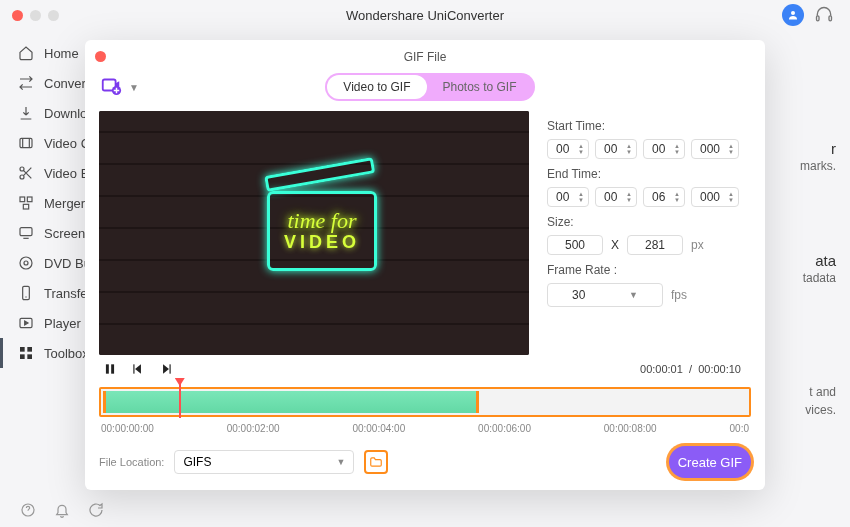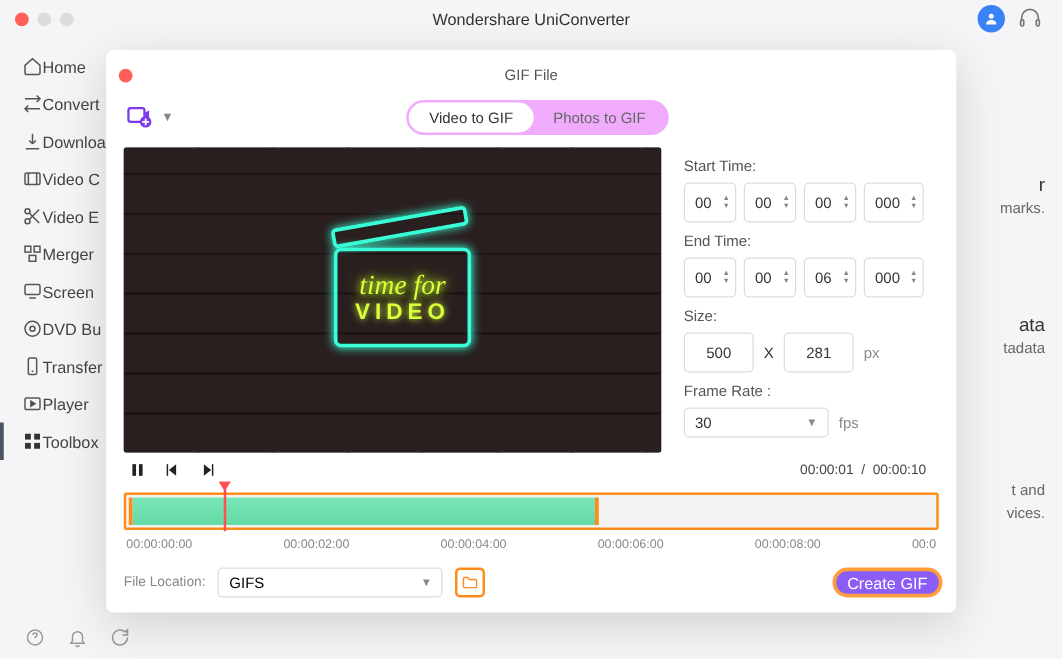--- a/index.html
+++ b/index.html
@@ -7,21 +7,21 @@
 .titlebar { height: 30px; display: flex; align-items: center; padding: 4px 12px; position: relative; }
 .traffic { display: flex; gap: 7px; }
 .traffic span { width: 11px; height: 11px; border-radius: 50%; background: #ddd; }
 .traffic span:first-child { background: #ff5f57; }
 .titlebar-title { position: absolute; left: 0; right: 0; text-align: center; font-size: 13px; color: #333; pointer-events:none;}
 .titlebar-right { position: absolute; right: 16px; display: flex; gap: 10px; align-items:center;}
 .avatar { width: 22px; height: 22px; border-radius: 50%; background: #3b82f6; color:#fff; display:flex; align-items:center; justify-content:center; font-size:12px;}
 .support-icon { width:20px; height:20px; color:#666; }
 .main { display:flex; height: calc(100% - 60px); }
 .sidebar { width: 160px; padding: 8px 0; }
-.side-item { display:flex; align-items:center; padding: 7px 18px; font-size: 13px; color:#444; cursor:pointer;}
+.side-item { display:flex; align-items:center; gap:10px; padding: 7px 18px; font-size: 13px; color:#444; cursor:pointer;}
 .side-item.active { border-left: 3px solid #4b5563; padding-left:15px; font-weight:500;}
 .side-icon { width:16px; height:16px; display:inline-flex; align-items:center; justify-content:center; color:#555;}
 .bottombar { position:absolute; bottom:0; left:0; height:34px; display:flex; align-items:center; gap:18px; padding:0 20px;}
 .bottombar span{ color:#888; font-size:14px;}
 .content { flex:1; padding: 8px 14px; position:relative;}
 .card-bg { position:absolute; right:14px; top:20px; width:200px; }
 .card-bg-text{ font-size:12px; color:#666; line-height:1.5; text-align:left;}
 .card-bg-title{ font-size:15px; color:#333; font-weight:500;}
 .modal { position:absolute; left:85px; top:40px; width:680px; height:450px; background:#fff; border-radius:6px; box-shadow: 0 10px 40px rgba(0,0,0,.15); display:flex; flex-direction:column; }
 .modal-header { height:40px; display:flex; align-items:center; position:relative;}
@@ -37,41 +37,41 @@
 .preview { width:430px; height:244px; background:#1a1a1a; border-radius:2px; position:relative; overflow:hidden; display:flex; align-items:center; justify-content:center;}
 .brick { position:absolute; inset:0; background: repeating-linear-gradient(0deg,#2a1f1f 0 30px,#1e1515 30px 32px), repeating-linear-gradient(90deg,transparent 0 58px,#1e1515 58px 60px);}
 .neon-sign{position:relative;text-align:center;padding-left:16px;}
 .clap{ width:110px; height:80px; border:3px solid #39ffd8; border-radius:6px; position:relative; margin:0 auto 4px; box-shadow:0 0 8px #39ffd8;}
 .clap-top{ position:absolute; top:-18px; left:-3px; width:110px; height:16px; border:3px solid #39ffd8; border-radius:4px; transform:rotate(-10deg); transform-origin:left bottom; box-shadow:0 0 8px #39ffd8;}
 .neon-text{ font-family: cursive; font-style:italic; color:#d7ff3a; text-shadow:0 0 6px #d7ff3a,0 0 12px #a8ff00; font-size:22px; line-height:1;}
 .neon-video{ font-family: sans-serif; letter-spacing:4px; color:#d7ff3a; text-shadow:0 0 6px #d7ff3a; font-size:18px; font-weight:bold;}
 .settings { flex:1; font-size:12px; color:#333;}
 .settings-label{ color:#555; margin:8px 0 6px;}
 .time-row{ display:flex; gap:6px; }
-.spin, .inp { border:1px solid #ddd; border-radius:4px; height:32px; display:flex; align-items:center;}
+.spin, .inp { border:1px solid #ddd; border-radius:4px; height:20px; display:flex; align-items:center;}
 .spin { width:42px; padding:0 4px 0 8px; position:relative; justify-content:space-between;}
 .spin.wide{width:48px;}
 .spin-arrows{ display:flex; flex-direction:column; font-size:6px; color:#888; line-height:1; gap:1px;}
 .inp{ width:56px; justify-content:center;}
 .size-row{ display:flex; align-items:center; gap:8px;}
-.framerate { width:116px; border:1px solid #ddd; border-radius:4px; height:24px; padding:0 8px; display:flex; align-items:center; justify-content:space-between;text-align:center;}
+.framerate { width:116px; border:1px solid #ddd; border-radius:4px; height:24px; padding:0 24px; display:flex; align-items:center; justify-content:space-between;text-align:center;}
 .play-row{ display:flex; align-items:center; margin-top:4px; height:20px;}
 .play-ctrls{ display:flex; gap:14px; color:#333; font-size:14px; padding-left:4px;}
 .time-disp{ margin-left:auto; padding-right:10px; font-size:11px; color:#444;}
 .timeline-wrap { margin-top:8px;}
 .timeline{ height:30px; border:2px solid #ff8c1a; background:#f3f3f3; position:relative; border-radius:2px;}
 .clip{ position:absolute; left:2px; top:2px; bottom:2px; width:58%; background: linear-gradient(180deg,#7ae6b8,#63d9a5); border-left:3px solid #ff8c1a; border-right:3px solid #ff8c1a;}
 .playhead{ position:absolute; top:-9px; left:12%; width:2px; height:38px; background:#ff4f4f;}
 .playhead::before{content:""; position:absolute; top:-2px; left:-4px; width:10px; height:8px; background:#ff4f4f; clip-path: polygon(0 0,100% 0,50% 100%);}
 .ticks{ display:flex; justify-content:space-between; font-size:10px; color:#888; margin-top:6px; padding:0 2px;}
 .footer{ margin-top:auto; display:flex; align-items:center; gap:10px; padding-top:12px;}
 .footer-label{ font-size:11px; color:#888;}
 .loc-select{ flex: 0 0 180px; height:24px; border:1px solid #ddd; border-radius:4px; padding:0 8px; display:flex; align-items:center; justify-content:space-between; font-size:12px;}
 .folder-btn{ width:24px; height:24px; border:2px solid #ff8c1a; border-radius:4px; display:flex; align-items:center; justify-content:center; color:#ff8c1a; font-size:12px;}
-.create-btn{ margin-left:auto; background:#8b5cf6; color:#fff; border:none; border-radius:16px; height:18px; padding:0 9px; font-size:13px; box-shadow:0 0 0 3px rgba(255,140,26,.85); cursor:pointer;}
+.create-btn{ margin-left:auto; background:#8b5cf6; color:#fff; border:none; border-radius:16px; height:32px; padding:0 9px; font-size:13px; box-shadow:0 0 0 3px rgba(255,140,26,.85); cursor:pointer;}
 svg{display:block;}
 </style>
 </head>
 <body>
 
 <div class="titlebar">
   <div class="traffic">
     <span></span>
     <span></span>
     <span></span>

